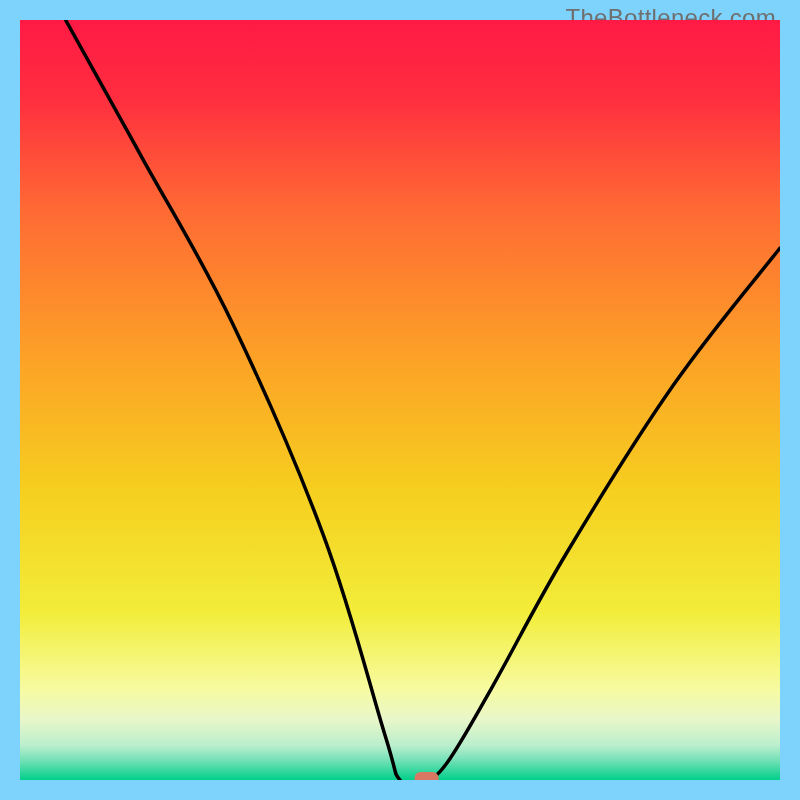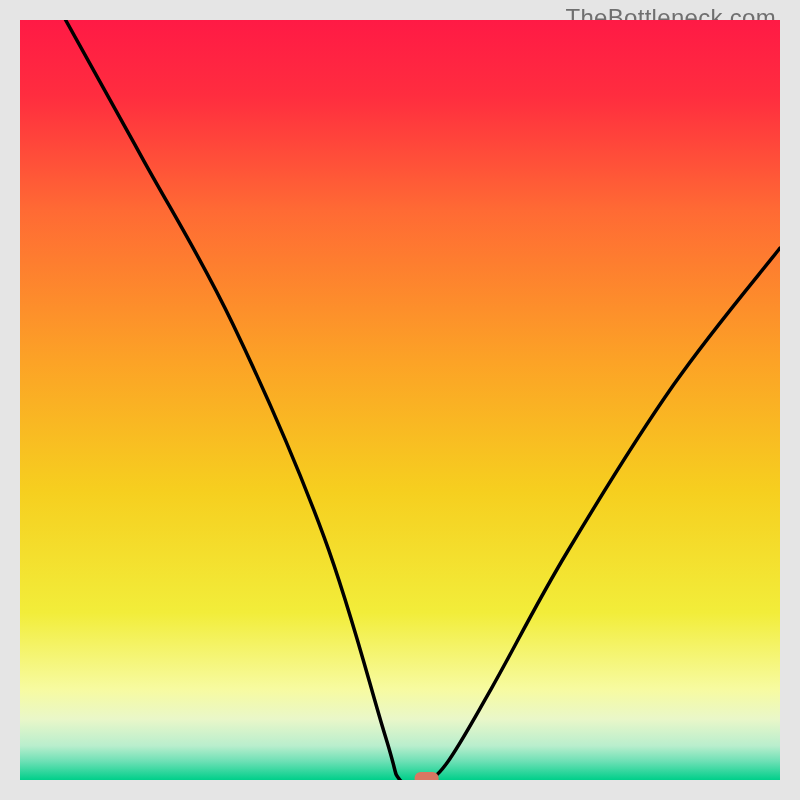--- a/index.html
+++ b/index.html
@@ -7,21 +7,21 @@
     padding: 0;
     width: 800px;
     height: 800px;
     background: #000;
     overflow: hidden;
     font-family: Arial, Helvetica, sans-serif;
   }
   .frame {
     position: absolute;
     inset: 0;
-    background: #e5e5e5;
+    background: #7dd3fc;
   }
   .plot {
     position: absolute;
     left: 20px;
     top: 20px;
     width: 760px;
     height: 760px;
   }
   .watermark {
     position: absolute;

